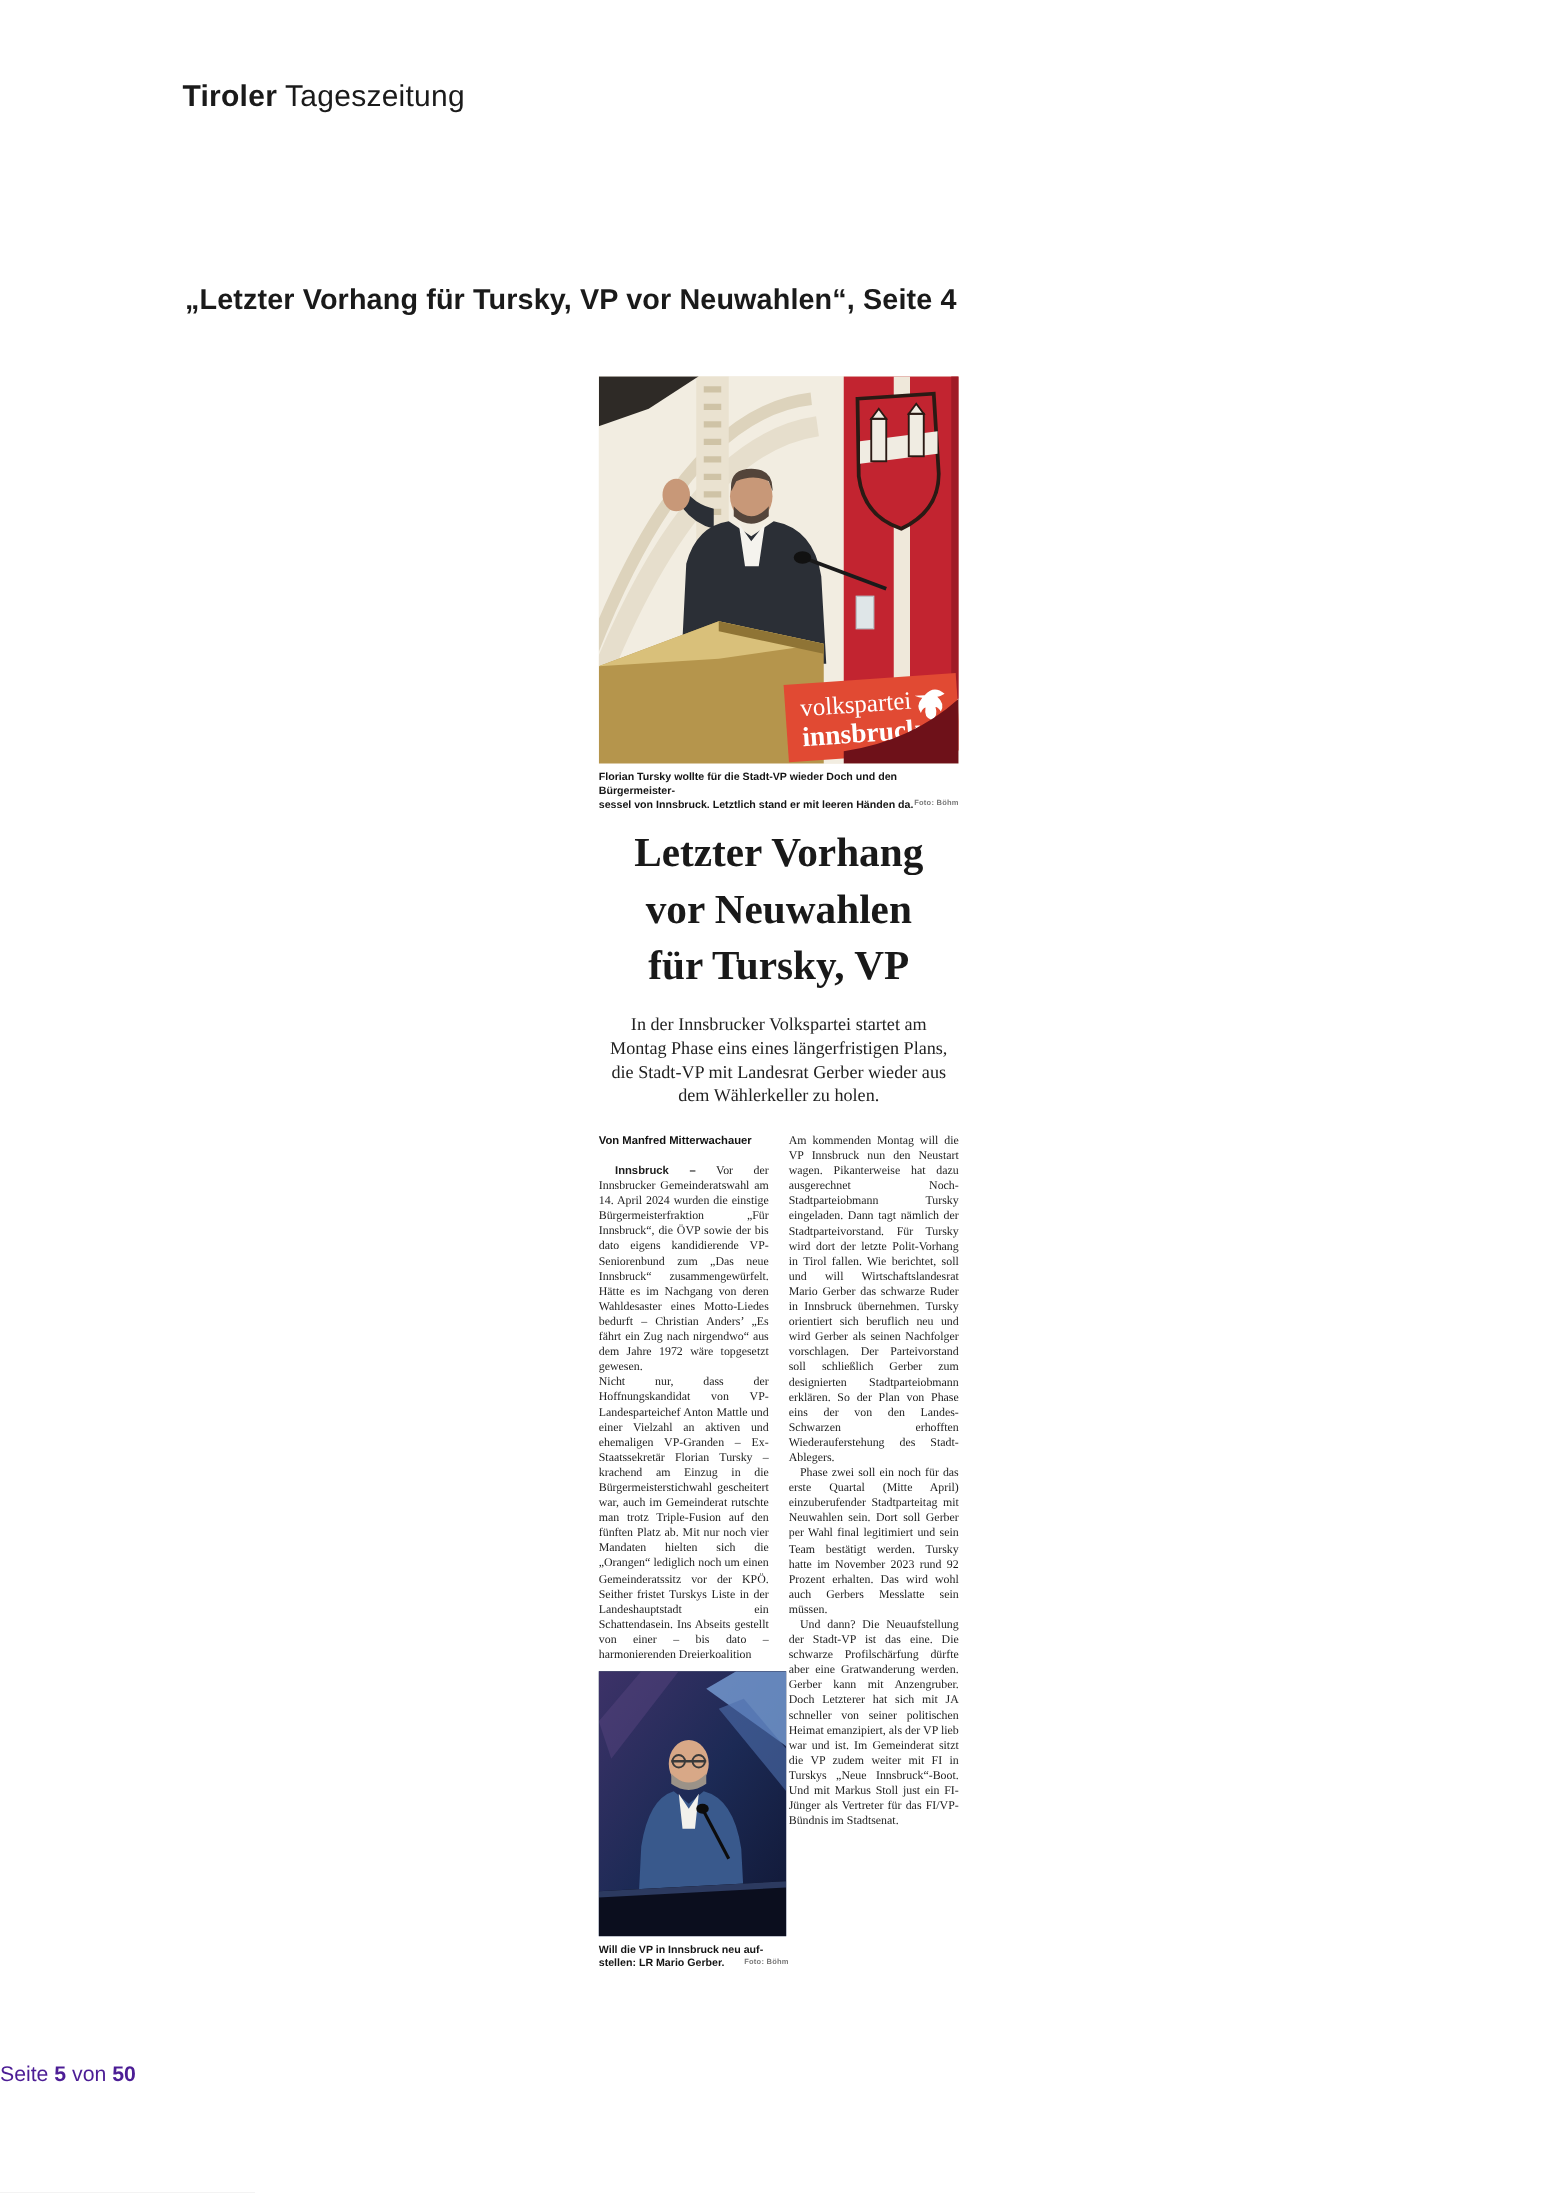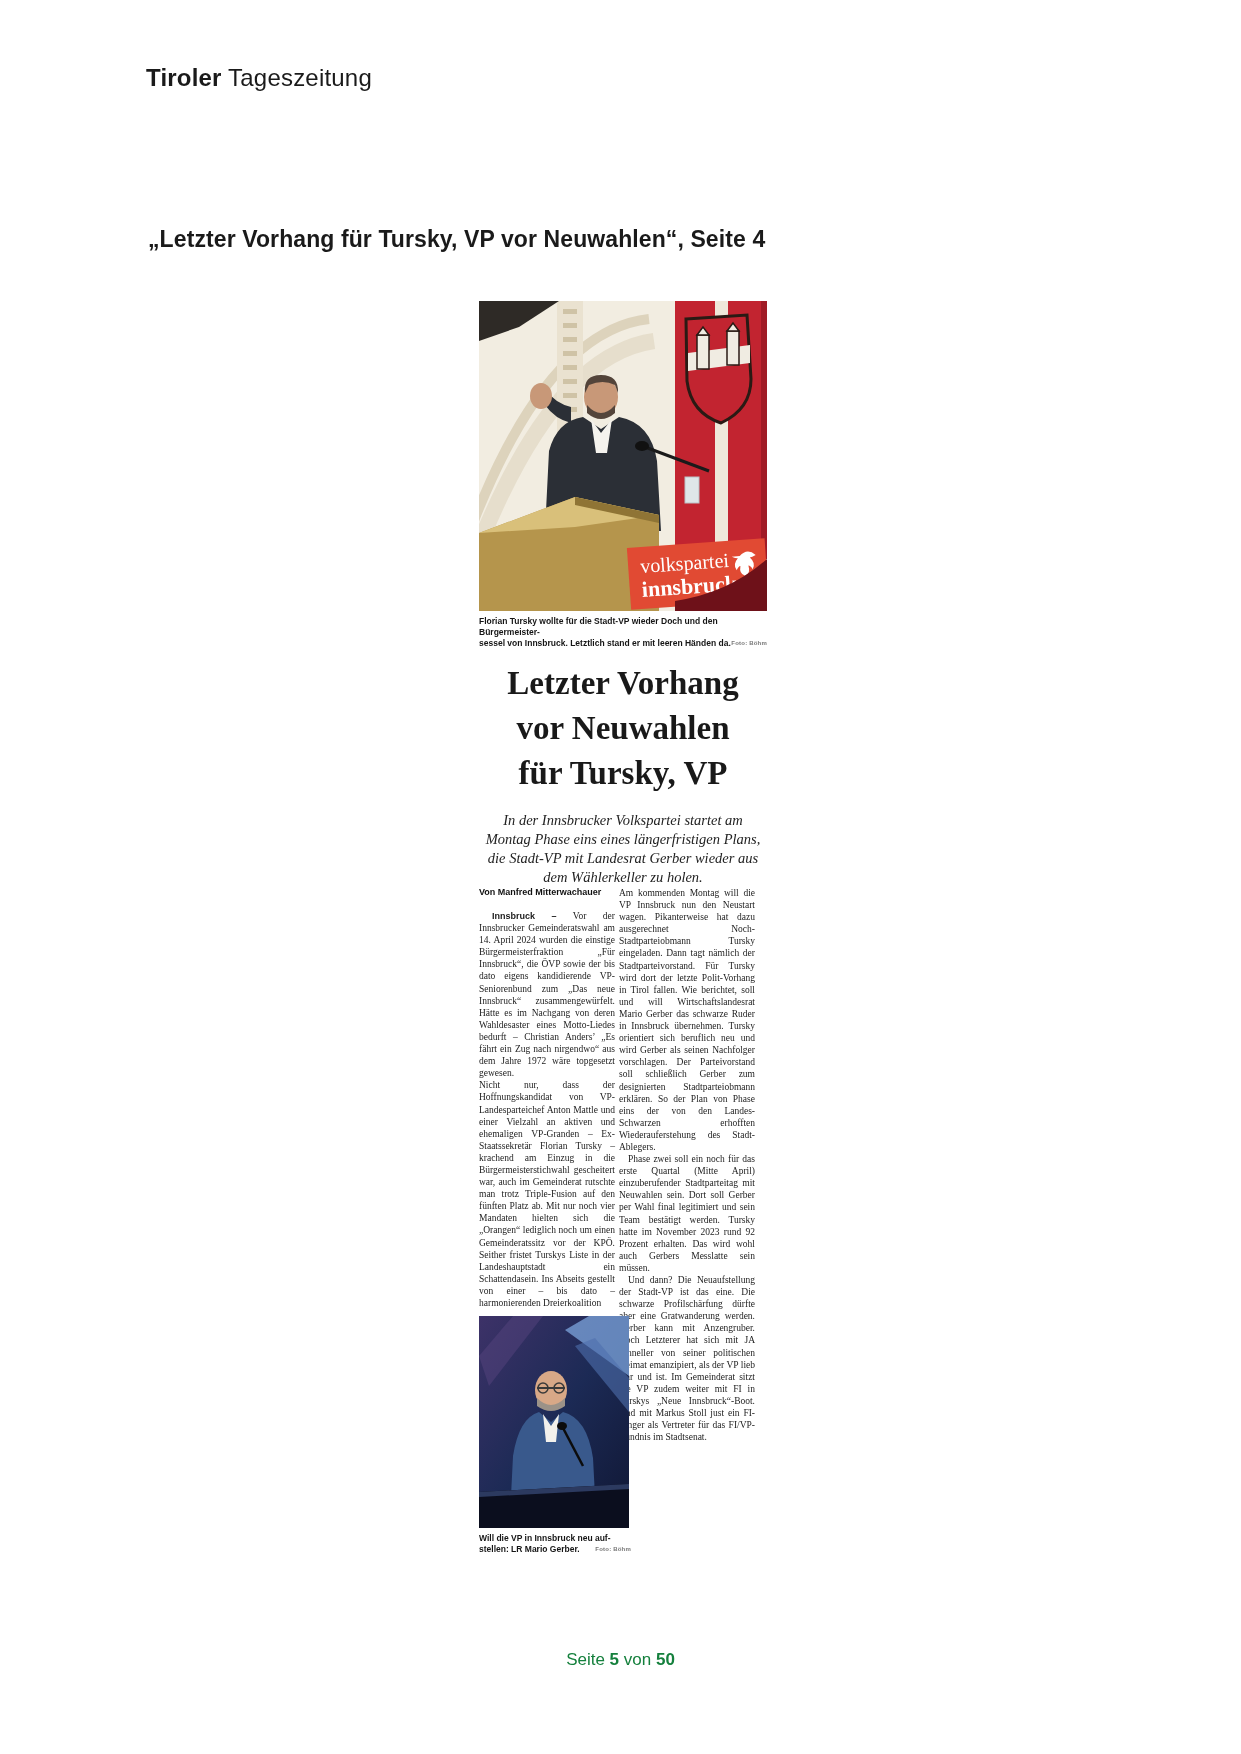--- a/index.html
+++ b/index.html
@@ -20,34 +20,34 @@
   .photo1 svg{display:block;}
   
   .caption{margin-top:5px;font-size:8.5px;font-weight:700;line-height:11px;color:#151515;font-family:"Liberation Sans",sans-serif;}
   .caption .cap-row{display:flex;align-items:center;}
   .caption .credit{margin-left:auto;font-size:6px;font-weight:700;color:#777;letter-spacing:.2px;}
   
   .headline{margin-top:12px;text-align:center;font-family:"Liberation Serif","DejaVu Serif",serif;
     font-size:33px;font-weight:600;line-height:45px;color:#191919;}
   
   .lead{margin:15px auto 0 auto;width:96%;text-align:center;
-    font-family:"Liberation Serif","DejaVu Serif",serif;font-size:14.5px;line-height:19px;color:#222;font-style:italic;}
-  
-  .cols{display:flex;gap:4px;margin-top:0;}
+    font-family:"Liberation Serif","DejaVu Serif",serif;font-size:14.5px;line-height:19px;color:#222;}
+  
+  .cols{display:flex;gap:16px;margin-top:20px;}
   .col{width:136px;}
   .byline{font-size:9px;font-weight:700;margin:0 0 13px 0;color:#111;}
   .body-par{margin:0;font-family:"Liberation Serif","DejaVu Serif",serif;
     font-size:9.5px;line-height:12.1px;text-align:justify;color:#1c1c1c;}
   .body-par + .body-par{text-indent:9px;}
   .lead-in{font-weight:700;font-family:"Liberation Sans",sans-serif;font-size:9px;padding-left:13px;}
   
   .photo2{width:150px;height:212px;margin-top:7px;position:relative;overflow:hidden;background:#16224a;}
   .caption2{width:152px;}
   
-  .footer{position:absolute;top:1650px;left:0;width:100%;text-align:center;font-size:17px;color:#15803d;}
+  .footer{position:absolute;top:1650px;left:0;width:100%;font-size:17px;color:#4c1d95;}
   .footer b{font-weight:700;}
   .sp{white-space:pre;}
 </style>
 </head>
 <body>
 
 <div class="page">
 
   <div class="masthead">
     <b>Tiroler</b><span> Tageszeitung</span>

